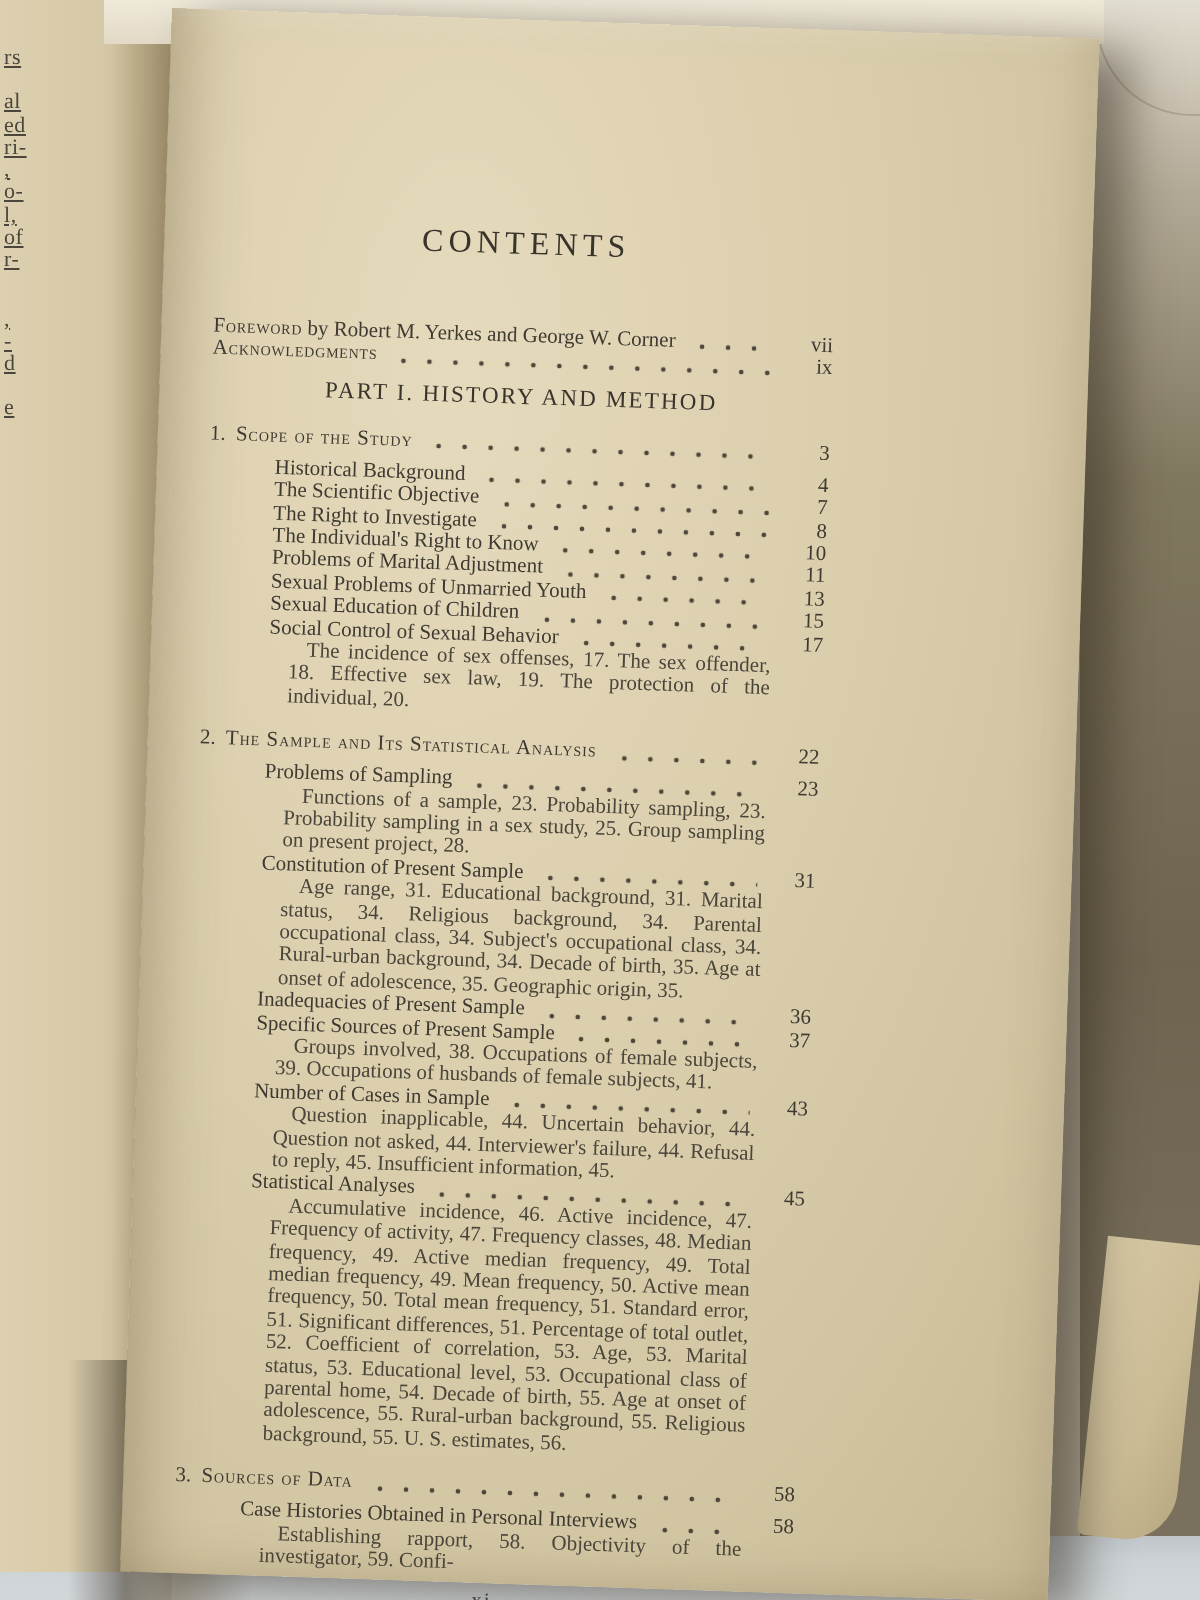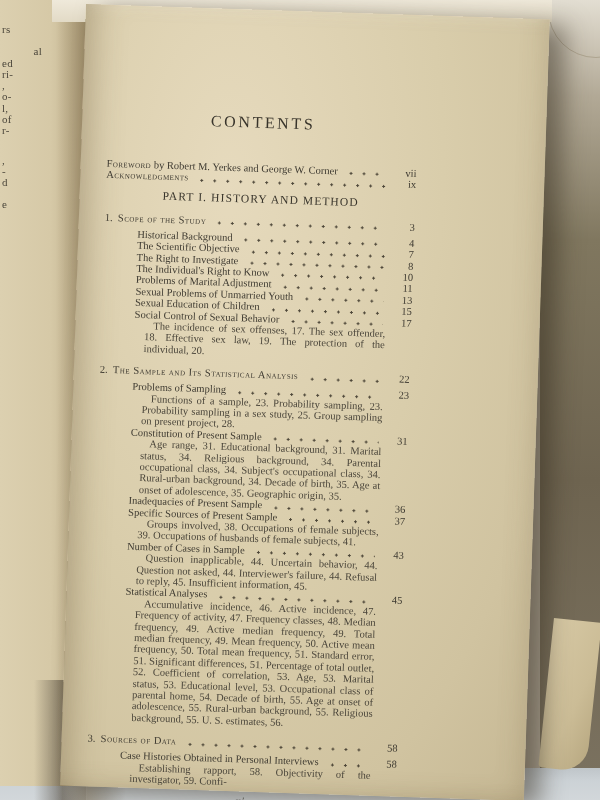--- a/index.html
+++ b/index.html
@@ -22,22 +22,22 @@
     border:1.5px solid rgba(130,115,85,.35);}
   .table-surface{position:absolute;left:0;top:768px;width:600px;height:32px;
     background:linear-gradient(180deg,#bfc5c9 0%,#ccd2d6 40%,#d2d7da 100%);}
   .shadow-bottom-left{position:absolute;left:34px;top:680px;width:52px;height:120px;
     background:linear-gradient(90deg,rgba(70,62,50,0) 0%,rgba(70,62,50,.55) 55%,rgba(70,62,50,.15) 100%);}
   
   .left-page{position:absolute;left:0;top:0;width:112px;height:786px;
     background:linear-gradient(90deg,#dcd0b0 0%,#d6c9a7 45%,#bfaf8b 75%,#a08f6c 100%);}
   .left-frags{position:absolute;left:2px;top:24px;width:40px;
     font-size:11px;line-height:11.3px;color:#4b463b;letter-spacing:.3px;}
-  .left-frags span{display:block;}
-  .left-frags span:nth-child(2){margin-top:11px;text-align:right;}
+  .left-frags span{display:block;text-decoration:underline;}
+  .left-frags span:nth-child(2){margin-top:11px;}
   .left-frags span:nth-child(10){margin-top:18px;}
   .left-frags span:nth-child(13){margin-top:10px;}
   .gutter{position:absolute;left:56px;top:0;width:70px;height:800px;
     background:linear-gradient(90deg,rgba(120,100,65,0) 0%,rgba(110,92,60,.45) 45%,rgba(100,84,55,.25) 70%,rgba(100,84,55,0) 100%);}
   .top-pages{position:absolute;left:52px;top:0;width:500px;height:22px;
     background:linear-gradient(180deg,#efe9da 0%,#e2dac6 100%);}
   .corner-curl{position:absolute;left:546px;top:620px;width:48px;height:150px;
     transform:rotate(6deg);border-radius:0 0 26px 4px;
     background:linear-gradient(110deg,#d7c9a5 0%,#cbbc96 60%,#b7a780 100%);}
   

